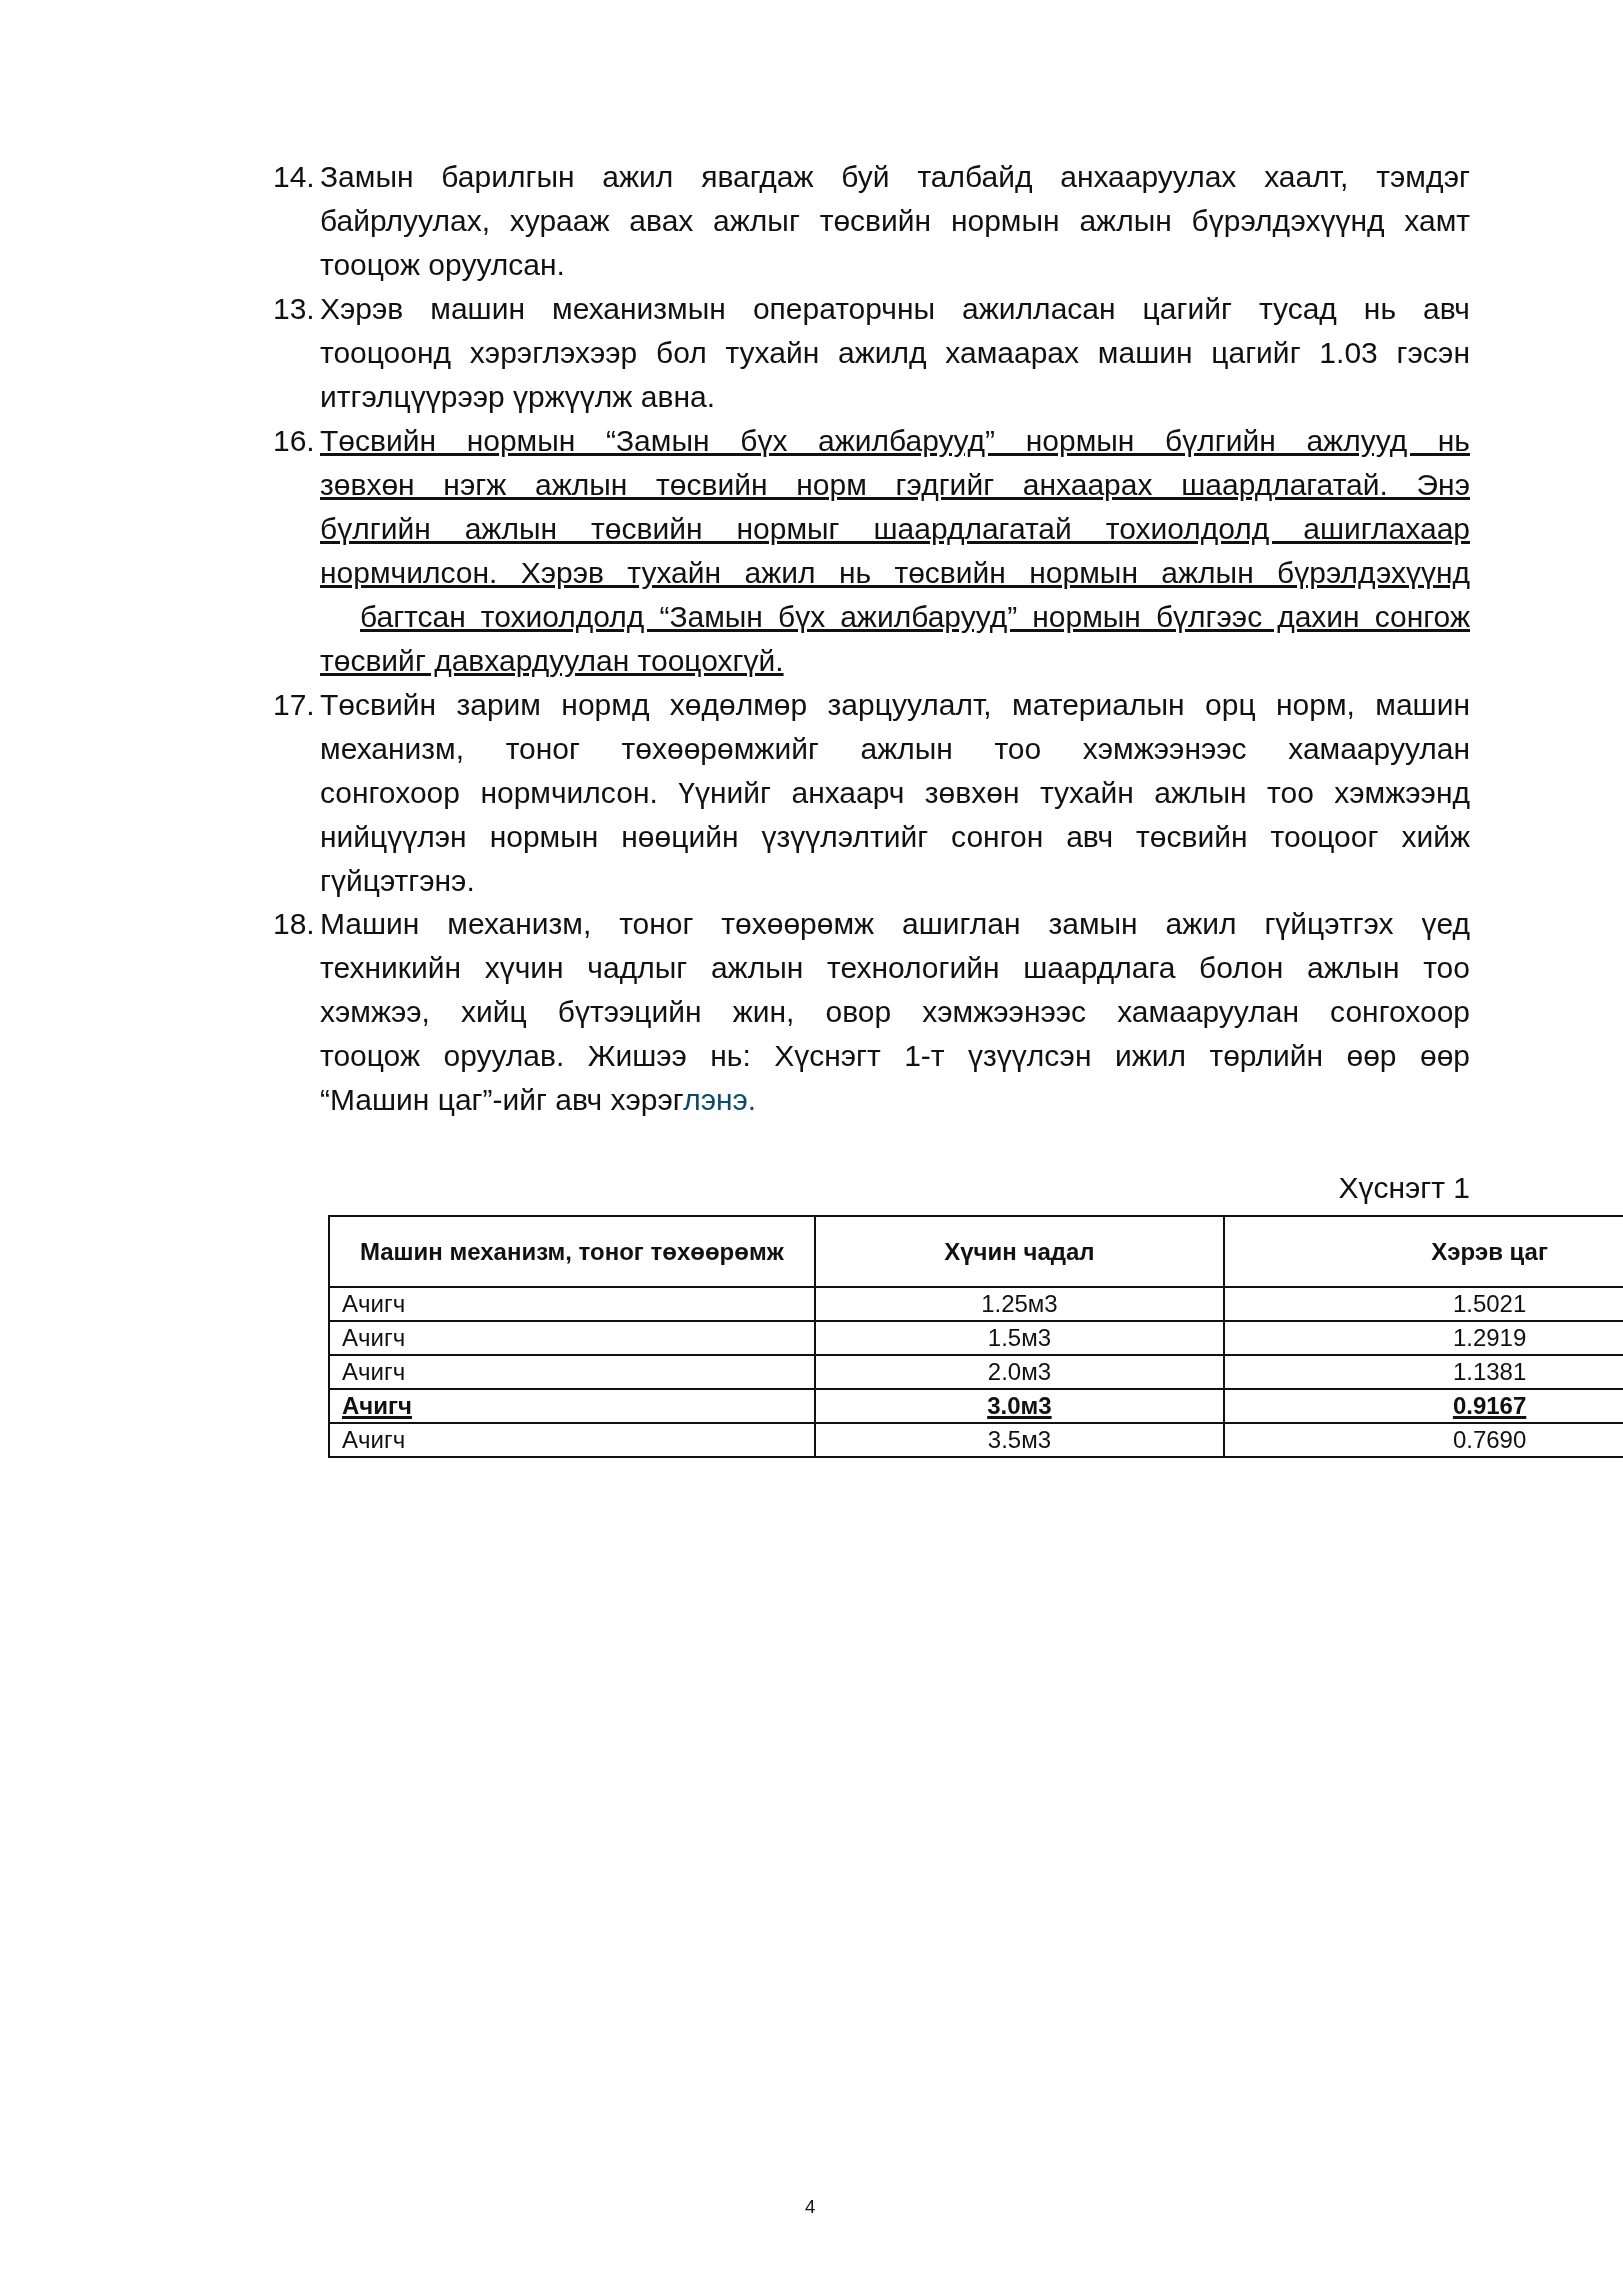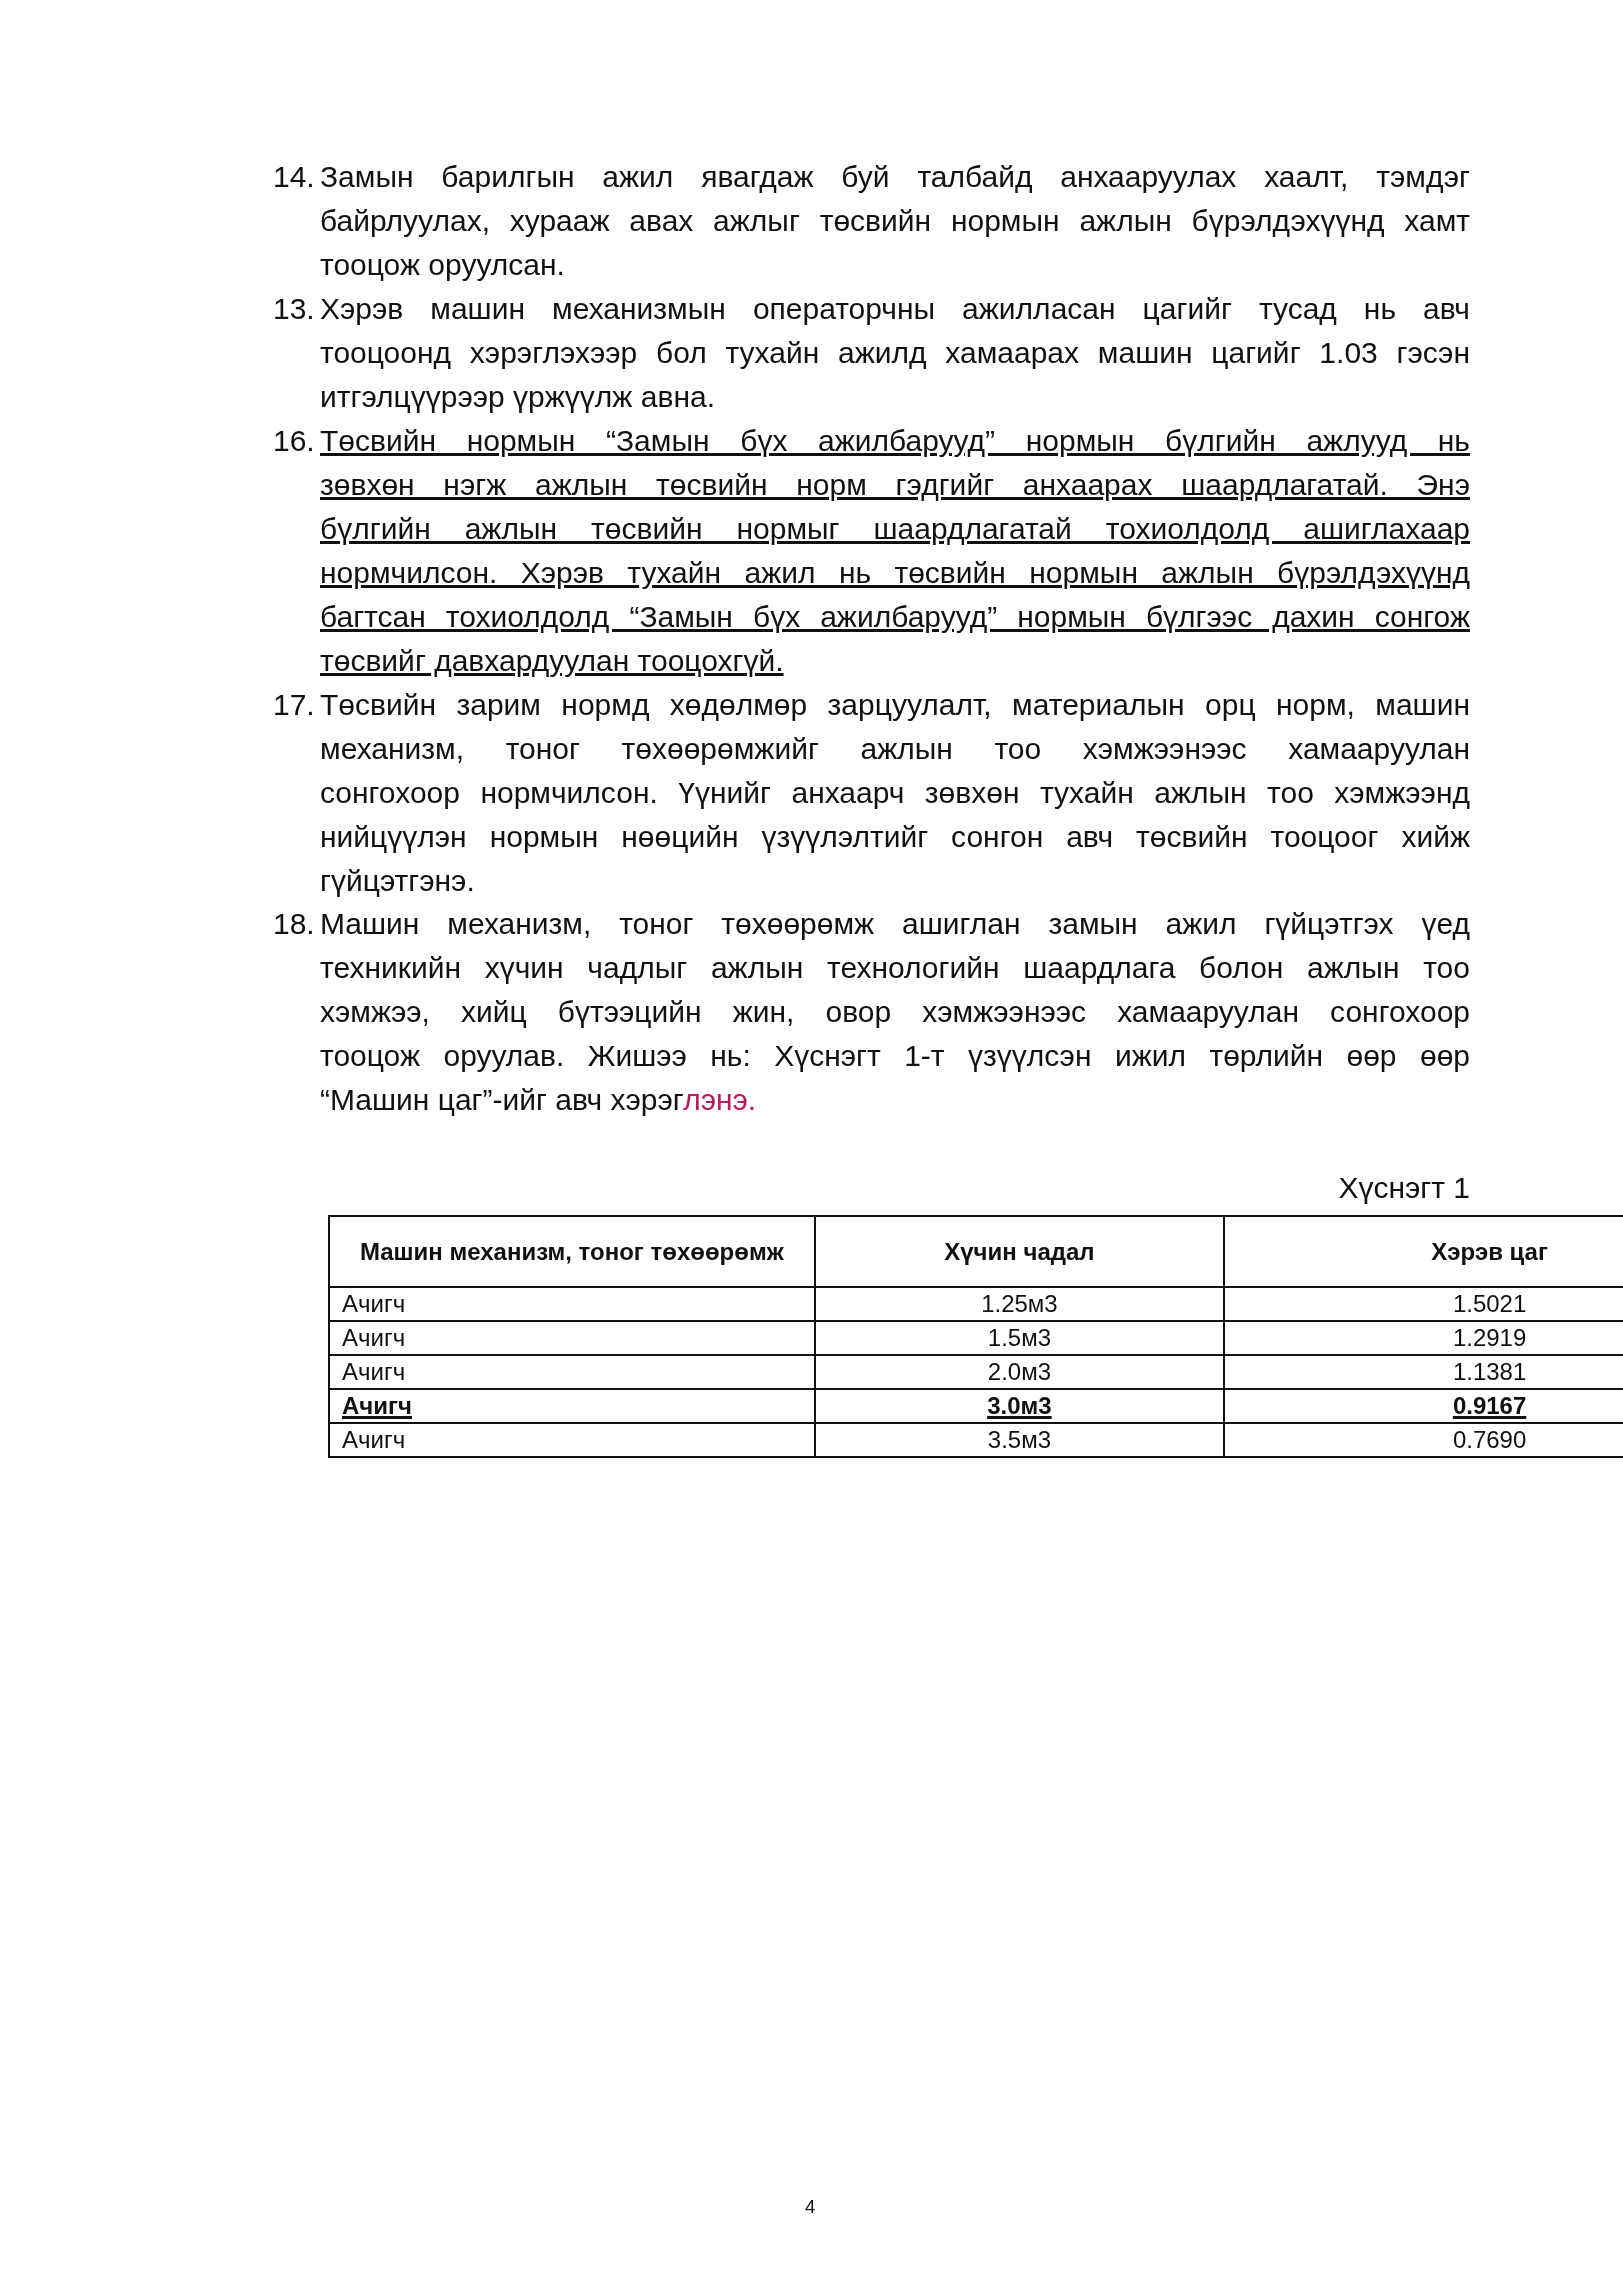--- a/index.html
+++ b/index.html
@@ -4,21 +4,21 @@
 <style>
   html, body { margin: 0; padding: 0; background: #ffffff; }
   body { width: 1624px; height: 2295px; position: relative; overflow: hidden;
          font-family: "Liberation Sans", sans-serif; color: #111111; }
   .item { position: absolute; left: 273px; width: 1197px; }
   .num { position: absolute; left: 0; top: 0; font-size: 30px; line-height: 44px; }
   .lines { margin-left: 47px; }
   .line { font-size: 30px; line-height: 44px; height: 44px; white-space: nowrap;
           text-align: justify; text-align-last: justify; overflow: visible; }
   .line.last { text-align-last: left; text-align: left; }
-  .faded { color: #be185d; }
+  .faded { color: #0c4a6e; }
   .caption { position: absolute; top: 1166px; right: 154px; font-size: 30px; line-height: 44px; }
   table.t1 { position: absolute; left: 328px; top: 1215px; width: 1428px;
              border-collapse: collapse; font-size: 24px; }
   table.t1 th, table.t1 td { border: 2.5px solid #111; padding: 0 12px; }
   table.t1 th { font-weight: bold; height: 69px; line-height: 25px; text-align: center; }
   table.t1 td { height: 32px; line-height: 30px; }
   table.t1 td.c { text-align: center; }
   table.t1 td.l { text-align: left; }
   table.t1 tr.hl td { font-weight: bold; }
   table.t1 tr.hl td span { text-decoration: underline; text-decoration-thickness: 2.5px; }
@@ -45,21 +45,21 @@
   </div>
 </div>
 
 <div class="item" style="top:419px;text-decoration:underline;">
   <span class="num">16.</span>
   <div class="lines">
     <div class="line" style="white-space: normal; overflow: hidden;">Төсвийн нормын “Замын бүх ажилбарууд” нормын бүлгийн ажлууд нь</div>
     <div class="line" style="white-space: normal; overflow: hidden;">зөвхөн нэгж ажлын төсвийн норм гэдгийг анхаарах шаардлагатай. Энэ</div>
     <div class="line" style="white-space: normal; overflow: hidden;">бүлгийн ажлын төсвийн нормыг шаардлагатай тохиолдолд ашиглахаар</div>
     <div class="line" style="white-space: normal; overflow: hidden;">нормчилсон. Хэрэв тухайн ажил нь төсвийн нормын ажлын бүрэлдэхүүнд</div>
-    <div class="line" style="white-space: normal; overflow: hidden;">багтсан тохиолдолд “Замын бүх ажилбарууд” нормын бүлгээс дахин сонгож</div>
+    <div class="line" style="white-space: normal; overflow: hidden; margin-left: 40px;">багтсан тохиолдолд “Замын бүх ажилбарууд” нормын бүлгээс дахин сонгож</div>
     <div class="line last">төсвийг давхардуулан тооцохгүй.</div>
   </div>
 </div>
 
 <div class="item" style="top:683px;">
   <span class="num">17.</span>
   <div class="lines">
     <div class="line" style="white-space: normal; overflow: hidden;">Төсвийн зарим нормд хөдөлмөр зарцуулалт, материалын орц норм, машин</div>
     <div class="line" style="white-space: normal; overflow: hidden;">механизм, тоног төхөөрөмжийг ажлын тоо хэмжээнээс хамааруулан</div>
     <div class="line" style="white-space: normal; overflow: hidden;">сонгохоор нормчилсон. Үүнийг анхаарч зөвхөн тухайн ажлын тоо хэмжээнд</div>

